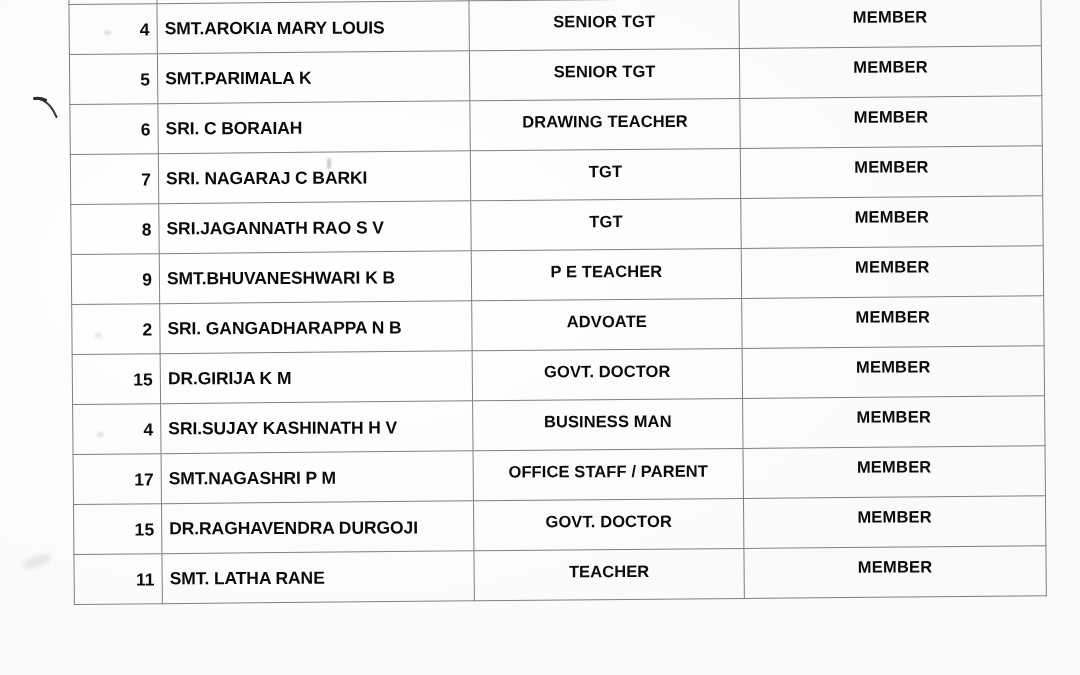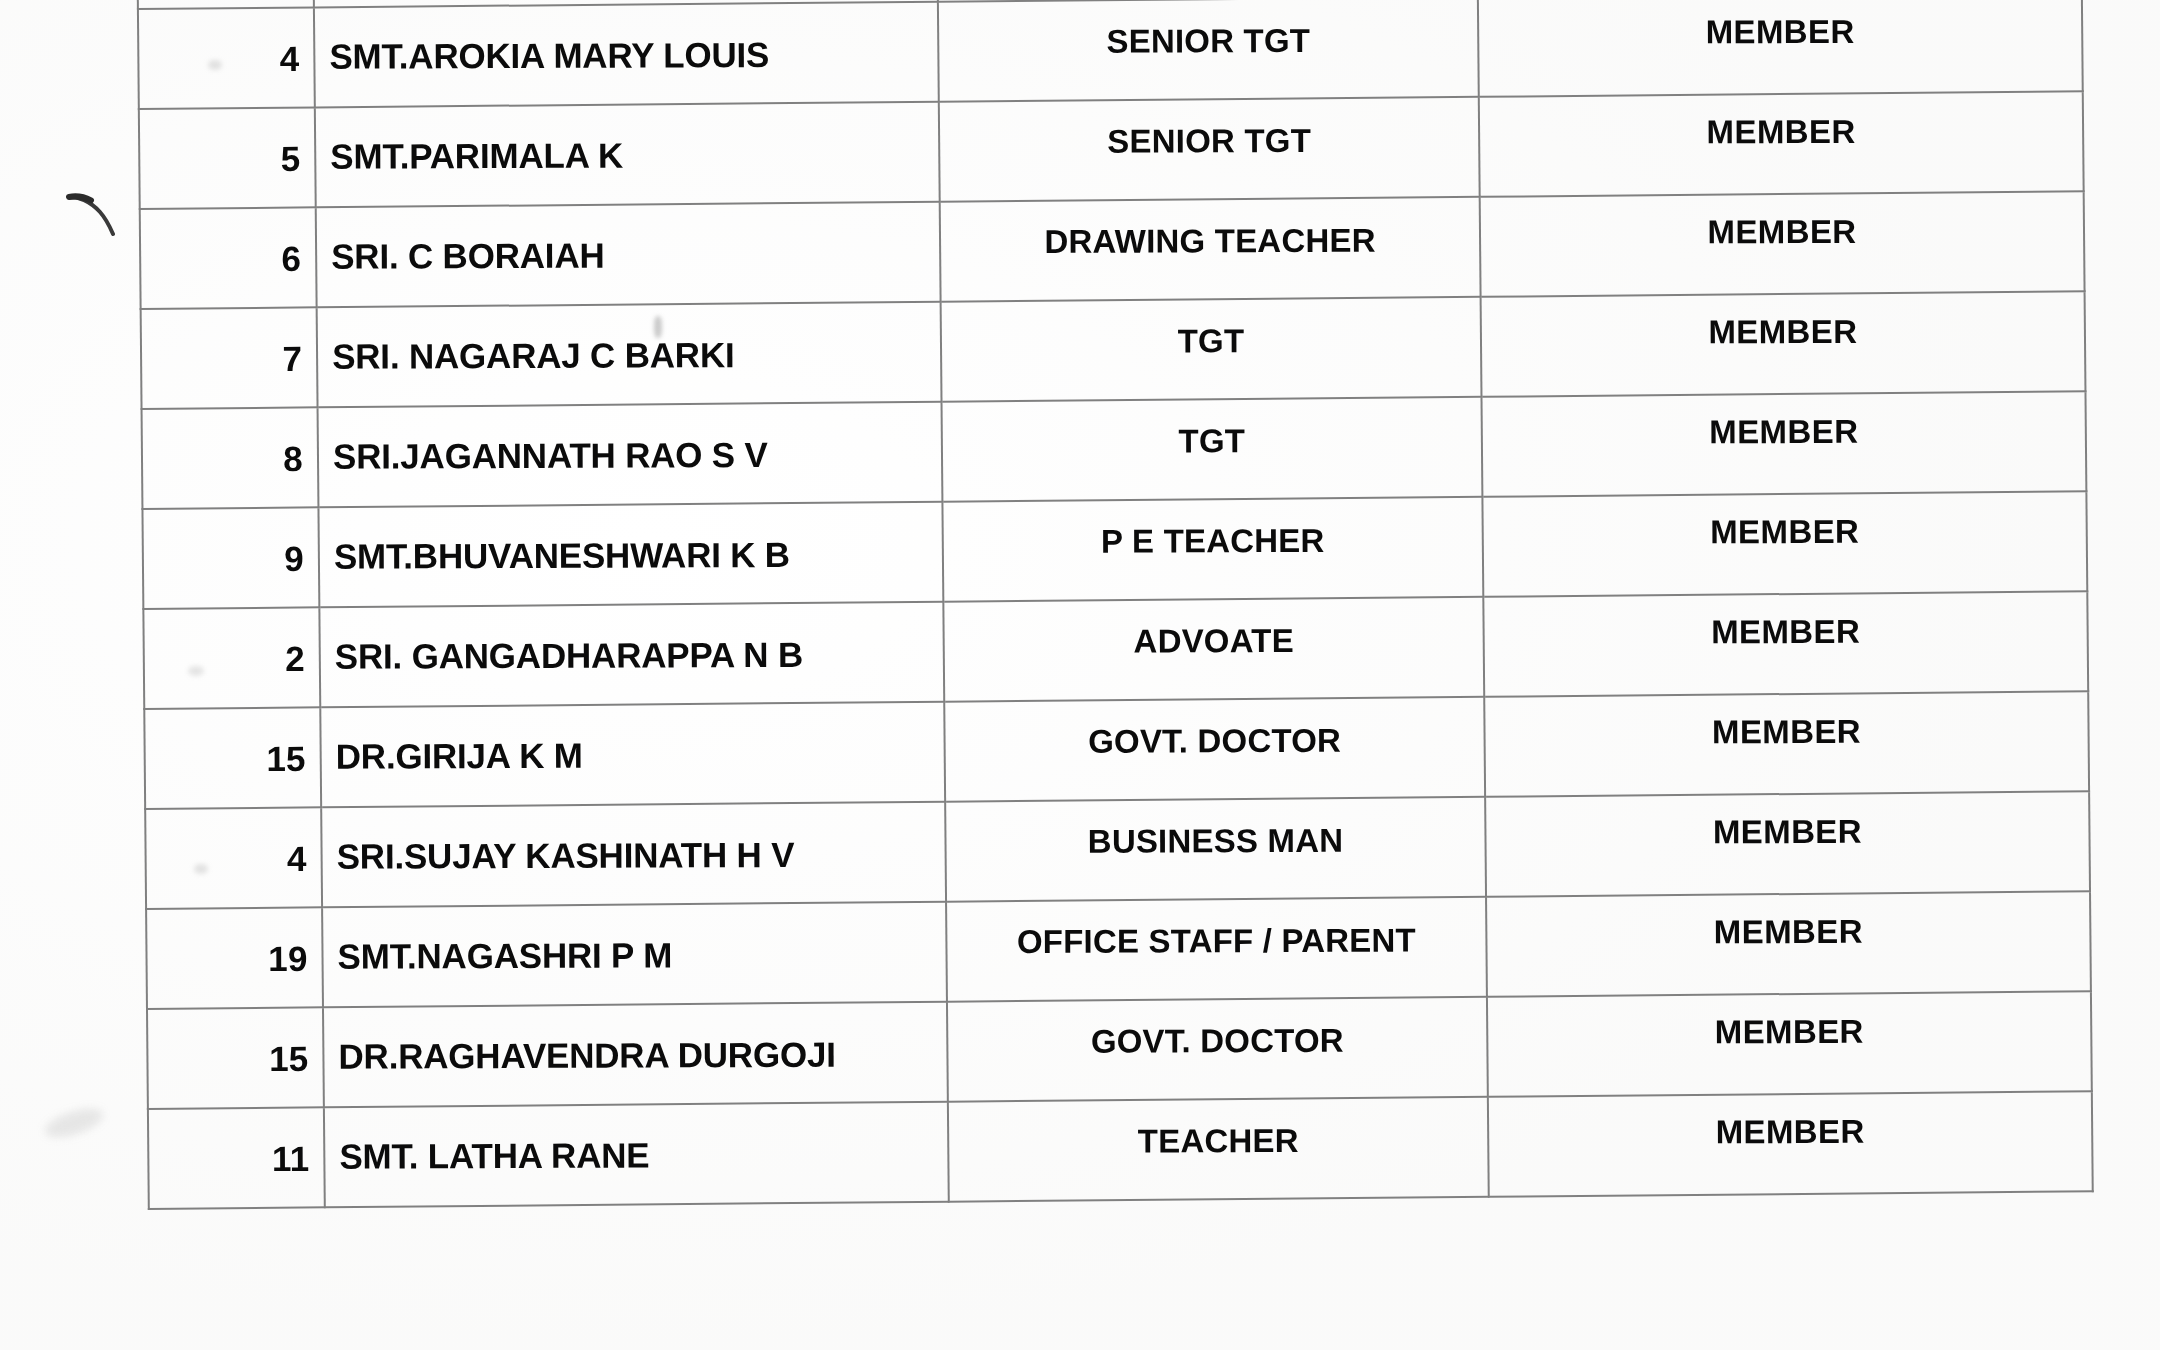--- a/index.html
+++ b/index.html
@@ -274,21 +274,21 @@
             </td>
             <td class="desig-cell">
               <span class="cell-txt desig-txt">BUSINESS MAN</span>
             </td>
             <td class="role-cell">
               <span class="cell-txt role-txt">MEMBER</span>
             </td>
           </tr>
           <tr>
             <td class="sl-cell">
-              <span class="cell-txt sl-txt">19</span>
+              <span class="cell-txt sl-txt">17</span>
             </td>
             <td class="name-cell">
               <span class="cell-txt name-txt">SMT.NAGASHRI P M</span>
             </td>
             <td class="desig-cell">
               <span class="cell-txt desig-txt">OFFICE STAFF / PARENT</span>
             </td>
             <td class="role-cell">
               <span class="cell-txt role-txt">MEMBER</span>
             </td>

